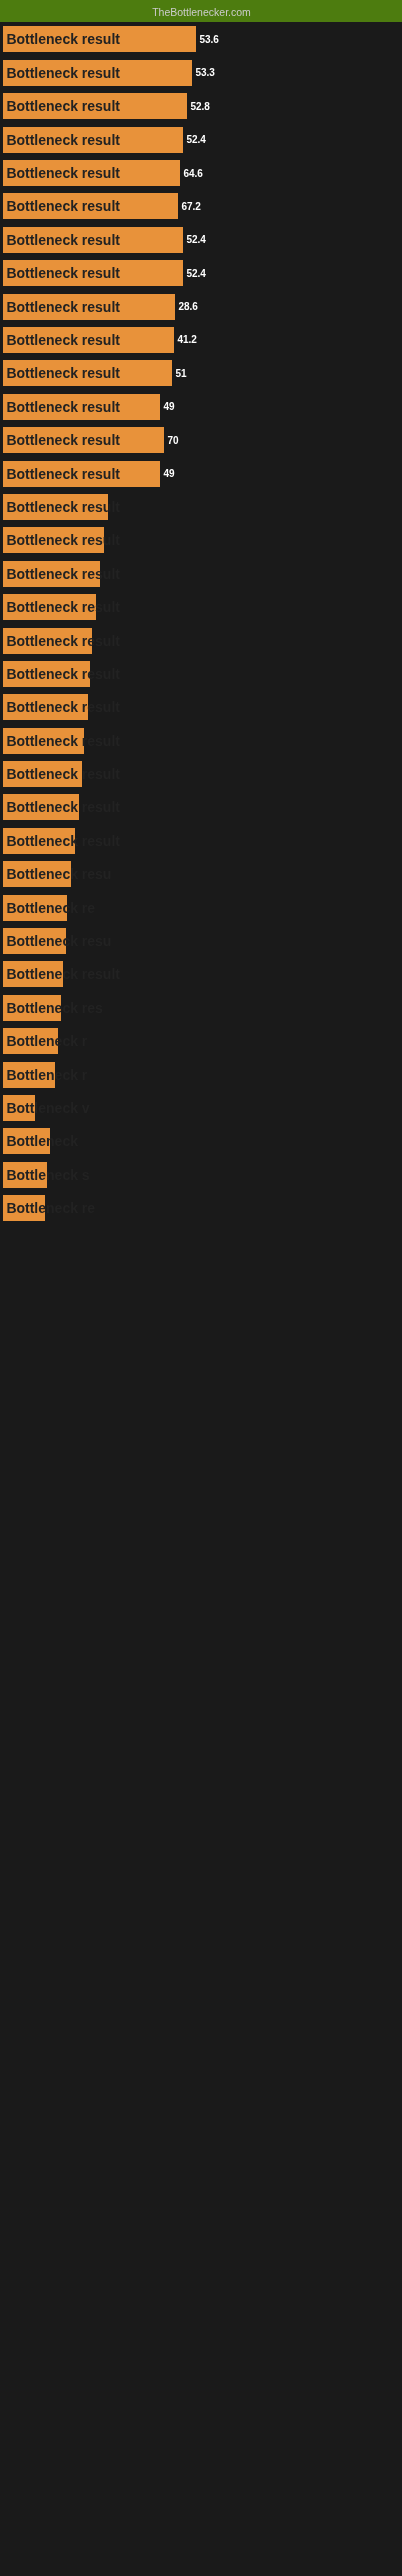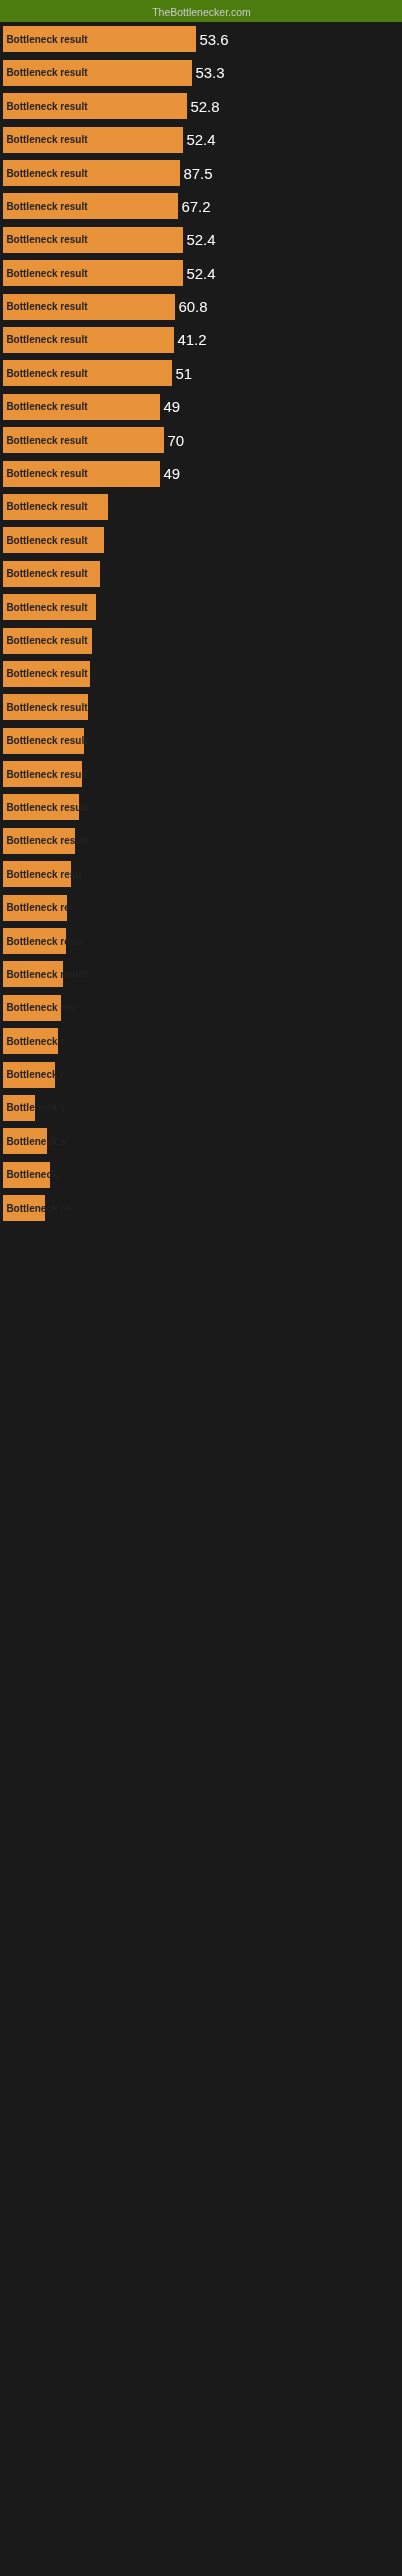--- a/index.html
+++ b/index.html
@@ -25,29 +25,29 @@
     .bar {
       background: #e8923a;
       height: 26px;
       display: flex;
       align-items: center;
       padding-left: 3.2px;
       min-width: 8px;
     }
     .bar-label {
       color: #222;
-      font-size: 10px;
+      font-size: 14px;
       font-weight: bold;
       white-space: nowrap;
       padding-right: 1.6px;
     }
     .bar-value {
       color: #fff;
-      font-size: 15px;
-      font-weight: normal;
+      font-size: 10px;
+      font-weight: bold;
       margin-left: 3.2px;
       white-space: nowrap;
     }
   </style>
 </head>
 <body>
 
 <div class="header">
   <span>TheBottlenecker.com</span>
 </div>
@@ -74,21 +74,21 @@
     <div class="bar-row">
       <div class="bar" style="width: 180px;">
         <span class="bar-label">Bottleneck result</span>
       </div>
       <span class="bar-value">52.4</span>
     </div>
     <div class="bar-row">
       <div class="bar" style="width: 177px;">
         <span class="bar-label">Bottleneck result</span>
       </div>
-      <span class="bar-value">87.5</span>
+      <span class="bar-value">64.6</span>
     </div>
     <div class="bar-row">
       <div class="bar" style="width: 175px;">
         <span class="bar-label">Bottleneck result</span>
       </div>
       <span class="bar-value">67.2</span>
     </div>
     <div class="bar-row">
       <div class="bar" style="width: 180px;">
         <span class="bar-label">Bottleneck result</span>
@@ -98,21 +98,21 @@
     <div class="bar-row">
       <div class="bar" style="width: 180px;">
         <span class="bar-label">Bottleneck result</span>
       </div>
       <span class="bar-value">52.4</span>
     </div>
     <div class="bar-row">
       <div class="bar" style="width: 172px;">
         <span class="bar-label">Bottleneck result</span>
       </div>
-      <span class="bar-value">60.8</span>
+      <span class="bar-value">28.6</span>
     </div>
     <div class="bar-row">
       <div class="bar" style="width: 171px;">
         <span class="bar-label">Bottleneck result</span>
       </div>
       <span class="bar-value">41.2</span>
     </div>
     <div class="bar-row">
       <div class="bar" style="width: 169px;">
         <span class="bar-label">Bottleneck result</span>
@@ -226,28 +226,28 @@
       <div class="bar" style="width: 52px;">
         <span class="bar-label">Bottleneck r</span>
       </div>
     </div>
     <div class="bar-row">
       <div class="bar" style="width: 32px; align-items: center;">
         <span class="bar-label">Bottleneck v</span>
       </div>
     </div>
     <div class="bar-row">
+      <div class="bar" style="width: 47px;">
+        <span class="bar-label">Bottleneck</span>
+      </div>
+    </div>
+    <div class="bar-row">
       <div class="bar" style="width: 44px;">
         <span class="bar-label">Bottleneck s</span>
       </div>
     </div>
     <div class="bar-row">
-      <div class="bar" style="width: 47px;">
-        <span class="bar-label">Bottleneck</span>
-      </div>
-    </div>
-    <div class="bar-row">
       <div class="bar" style="width: 42px;">
         <span class="bar-label">Bottleneck re</span>
       </div>
     </div>
   </div>
 
 
 </body></html>

